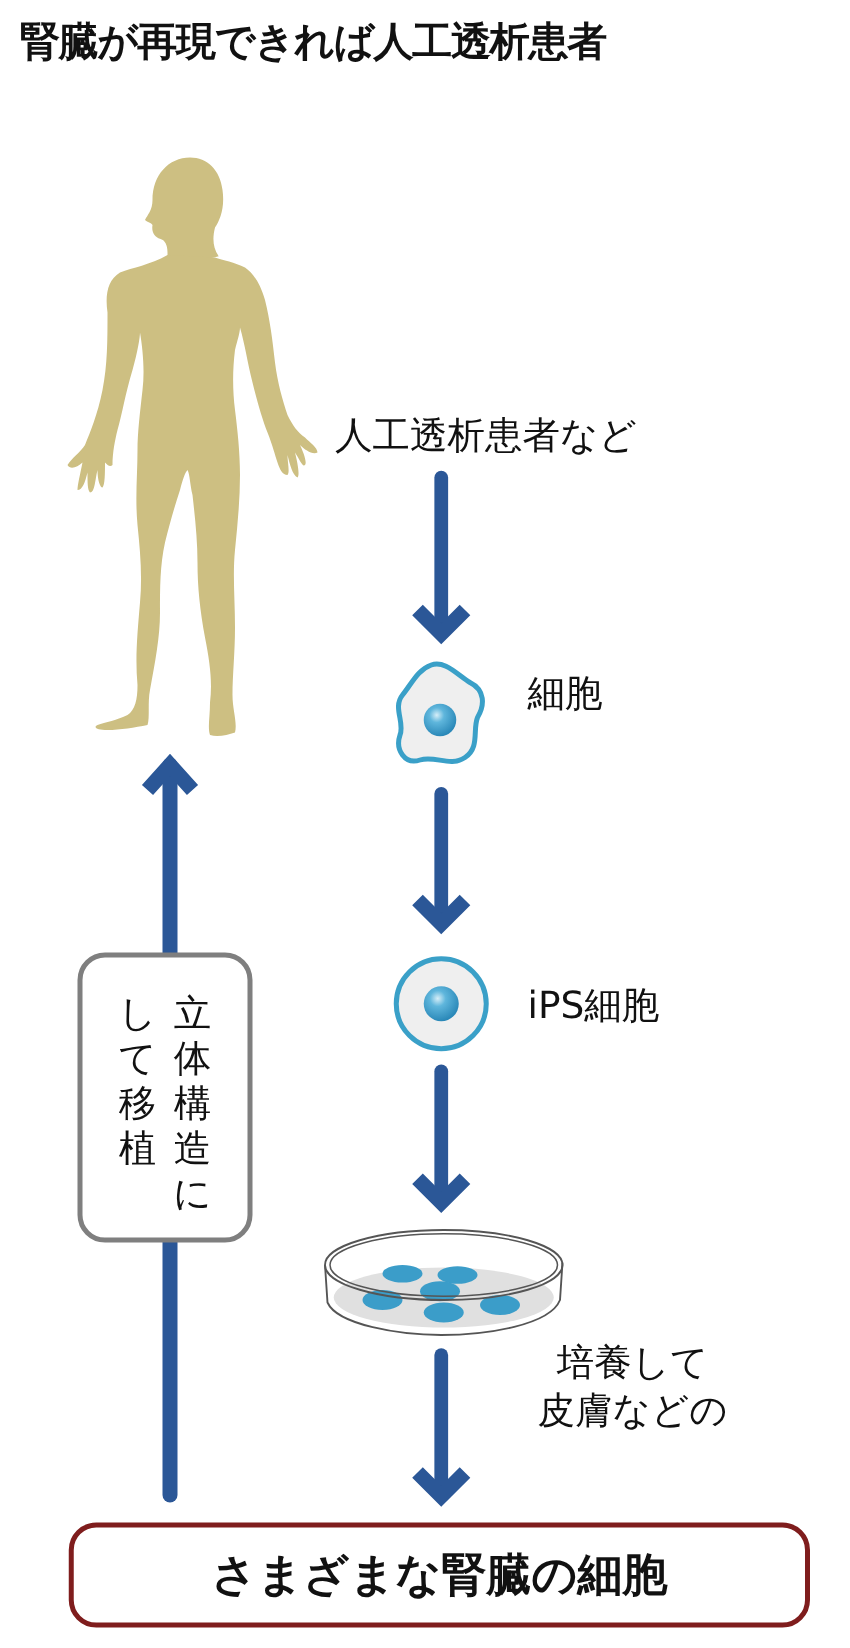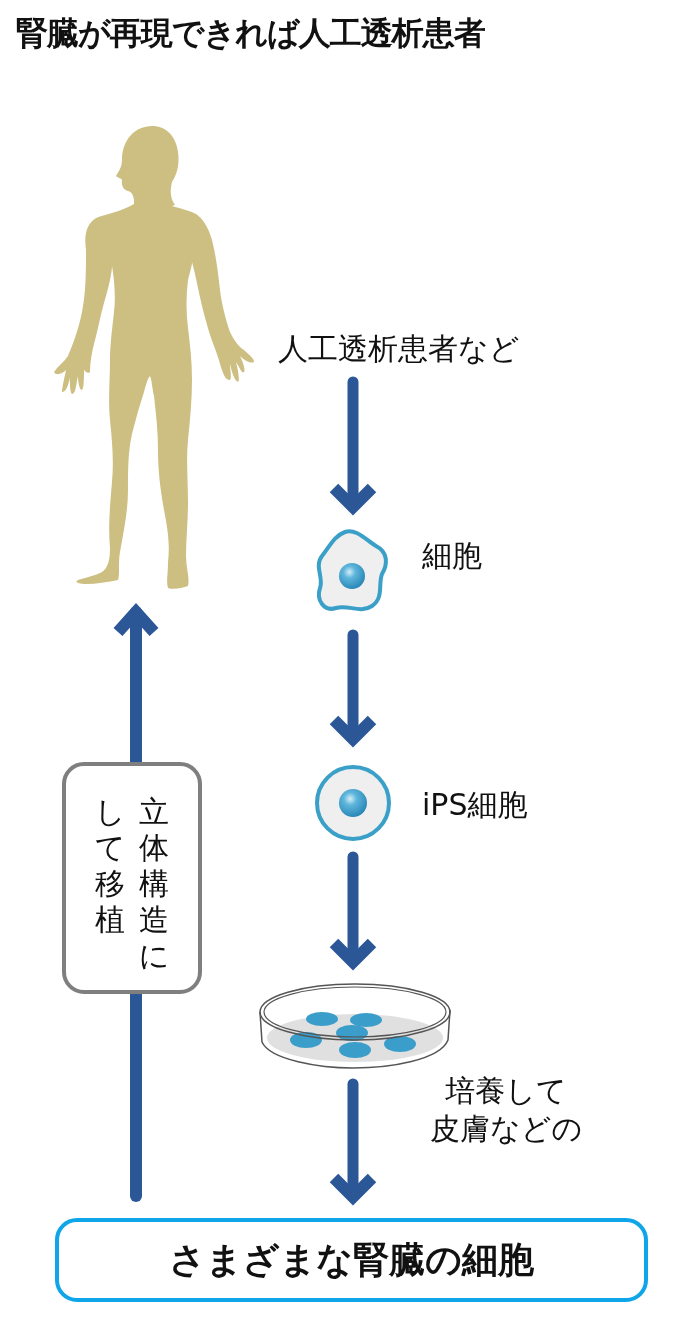--- a/index.html
+++ b/index.html
@@ -7,21 +7,21 @@
          font-family: "DejaVu Sans", "Liberation Sans", sans-serif; color: #111; }
   .abs { position: absolute; }
   .title { left: 16px; top: 10px; font-size: 32px; font-weight: bold; line-height: 46px; letter-spacing: -1px; }
   .title div { white-space: nowrap; }
   .label { font-size: 30px; line-height: 38px; white-space: nowrap; font-weight: normal; }
   svg.full { position: absolute; left: 0; top: 0; }
   .vbox { left: 62px; top: 762px; width: 140px; height: 232px; border: 4px solid #7f7f7f; border-radius: 22px;
           box-sizing: border-box; background: #fff; }
   .vtext { position: absolute; top: 28px; font-size: 30px; line-height: 36px; width: 36px; text-align: center; }
   .vtext span { display: block; }
-  .bottom-box { left: 55px; top: 1218px; width: 593px; height: 84px; border: 4px solid #0ea5e9; border-radius: 22px;
+  .bottom-box { left: 55px; top: 1218px; width: 593px; height: 84px; border: 4px solid #7f1d1d; border-radius: 22px;
                 box-sizing: border-box; background: #fff; display: flex; align-items: center; justify-content: center;
                 font-size: 36px; font-weight: bold; }
 </style>
 </head>
 <body>
 
 <div class="abs title">
   <div>腎臓が再現できれば人工透析患者</div>
 </div>
 
@@ -80,21 +80,21 @@
     <ellipse cx="366" cy="1020" rx="16" ry="7" fill="#3b9dc9"></ellipse>
     <ellipse cx="352" cy="1033" rx="16" ry="8" fill="#3b9dc9"></ellipse>
     <ellipse cx="306" cy="1040" rx="16" ry="8" fill="#3b9dc9"></ellipse>
     <ellipse cx="400" cy="1044" rx="16" ry="8" fill="#3b9dc9"></ellipse>
     <ellipse cx="355" cy="1050" rx="16" ry="8" fill="#3b9dc9"></ellipse>
     <ellipse cx="355" cy="1012" rx="95" ry="28" fill="none" stroke="#555" stroke-width="1.5"></ellipse>
     <ellipse cx="355" cy="1012" rx="91" ry="25" fill="none" stroke="#555" stroke-width="1.2"></ellipse>
   </g>
 </svg>
 
-<div class="abs label" style="left:278px; top:330px;">人工透析患者など</div>
+<div class="abs label" style="left:268px; top:330px;">人工透析患者など</div>
 
 <div class="abs label" style="left:422px; top:537px;">
   <div>細胞</div>
 </div>
 
 <div class="abs label" style="left:422px; top:786px;">iPS細胞</div>
 
 <div class="abs label" style="left:430px; top:1072px;text-align:center;">
   <div>培養して</div>
   <div>皮膚などの</div>

